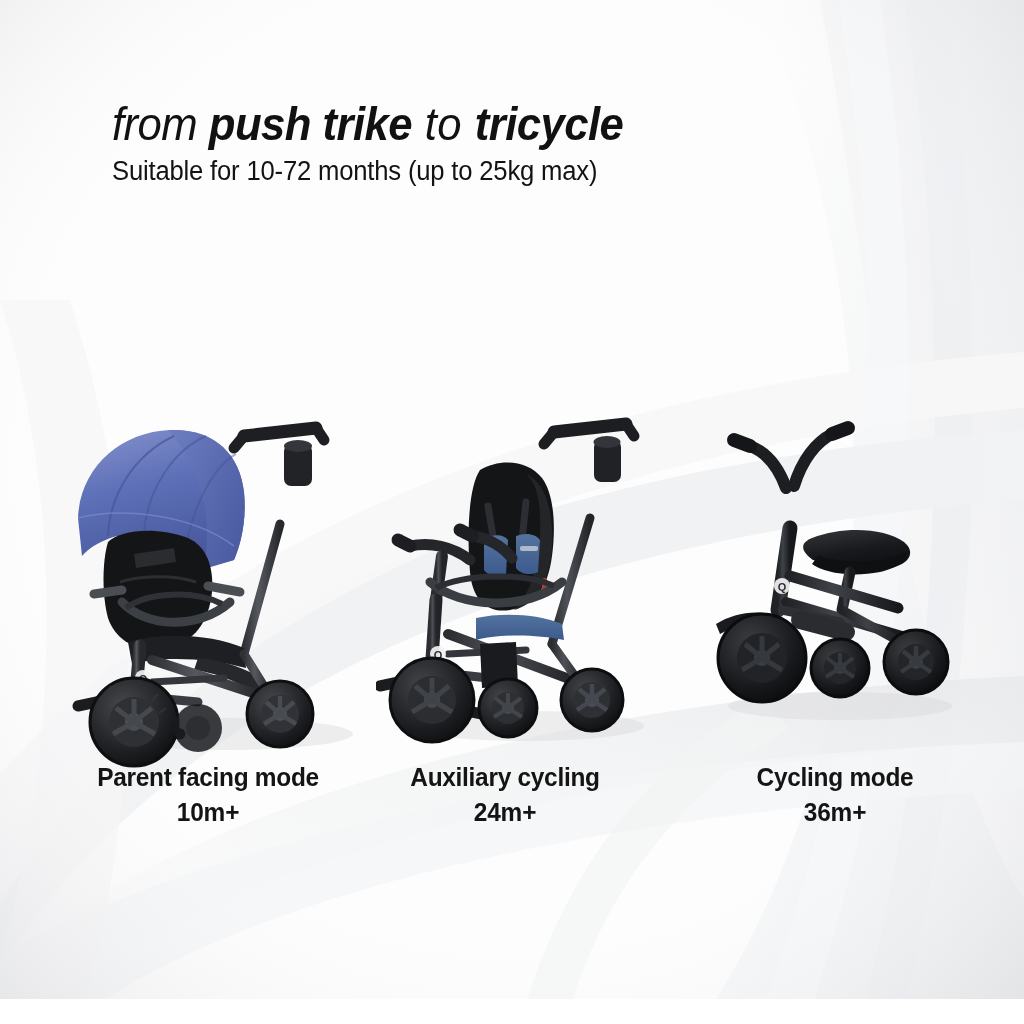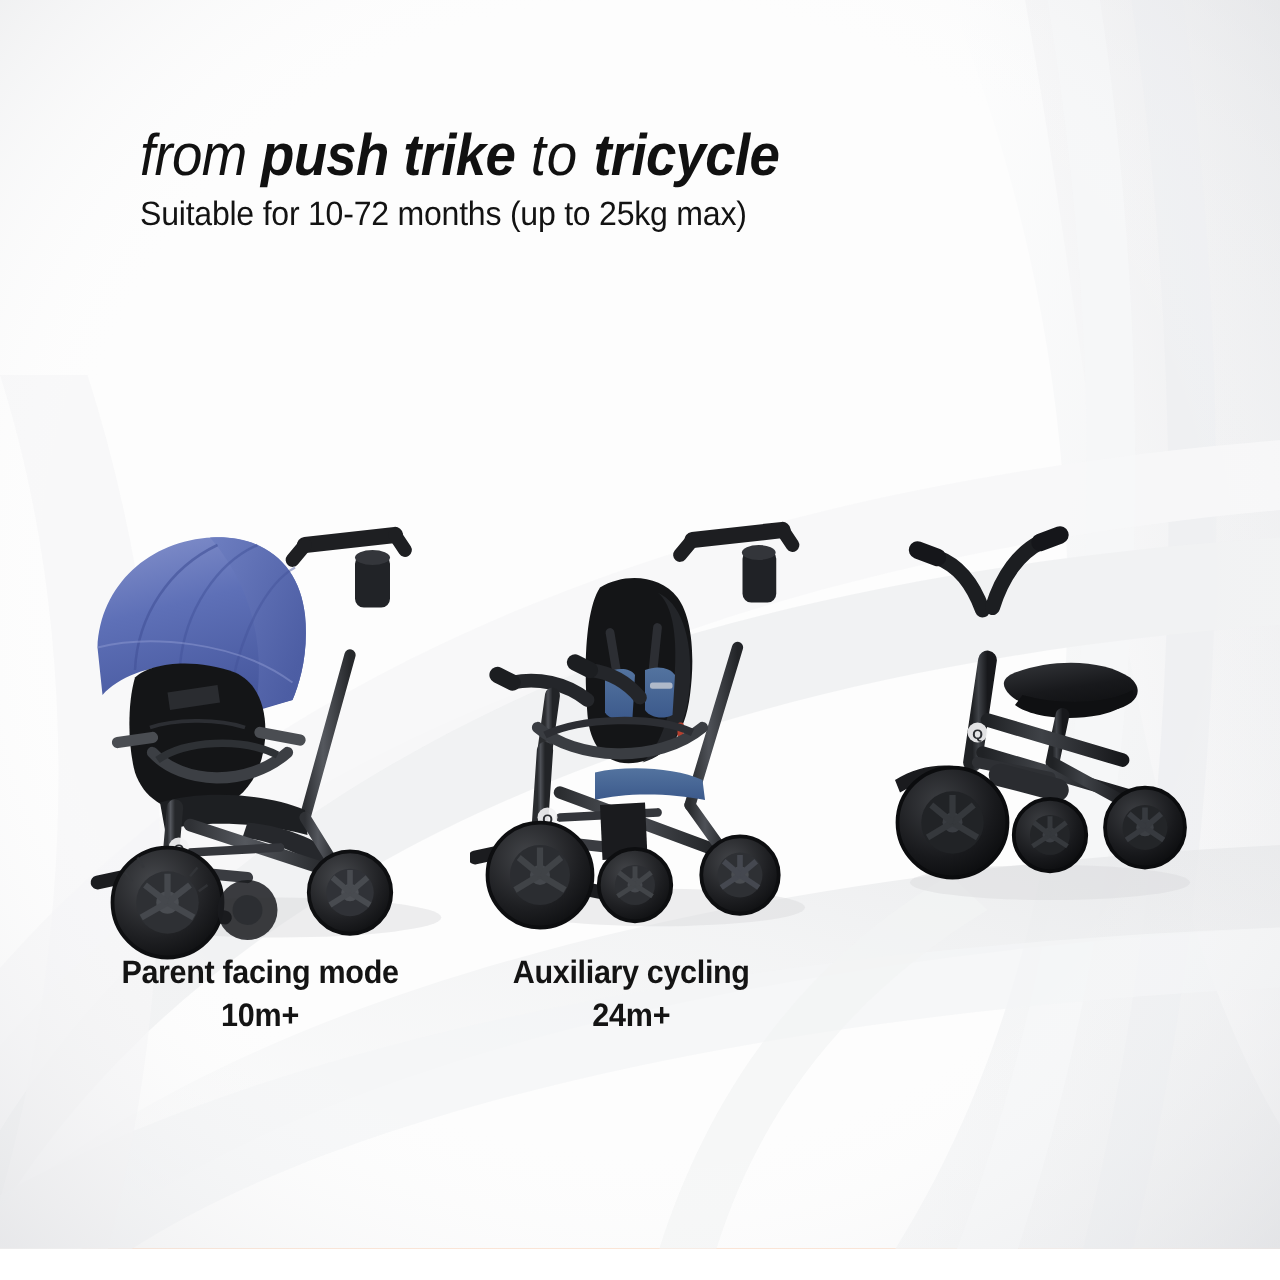--- a/index.html
+++ b/index.html
@@ -1,21 +1,21 @@
 <!DOCTYPE html>
 <html><head>
 <meta charset="utf-8">
 <style>
   html,body{margin:0;padding:0;}
   body{
     width:1024px;height:1024px;overflow:hidden;
     font-family:"Liberation Sans","DejaVu Sans",sans-serif;
     background:#ffffff;
   }
-  #page{position:relative;width:1024px;height:999px;background:#f97316;overflow:hidden;}
+  #page{position:relative;width:1024px;height:999px;background:#f9a8d4;overflow:hidden;}
 
   
   #bg{position:absolute;inset:0;width:1024px;height:1024px;}
 
   
   .header{position:absolute;left:112px;top:100px;width:800px;}
   .headline{
     font-size:47px;line-height:1.0;font-style:italic;font-weight:400;
     color:#111111;letter-spacing:-0.6px;white-space:nowrap;
     transform:scaleX(.93);transform-origin:left center;
@@ -411,15 +411,19 @@
 
   <div class="captions">
     <div class="caption c1">
       <span class="line1">Parent facing mode</span>
       <span class="line2">10m+</span>
     </div>
     <div class="caption c2">
       <span class="line1">Auxiliary cycling</span>
       <span class="line2">24m+</span>
     </div>
+    <div class="caption c3">
+      <span class="line1">Cycling mode</span>
+      <span class="line2">36m+</span>
+    </div>
   </div>
 
 </div>
 
 </body></html>

